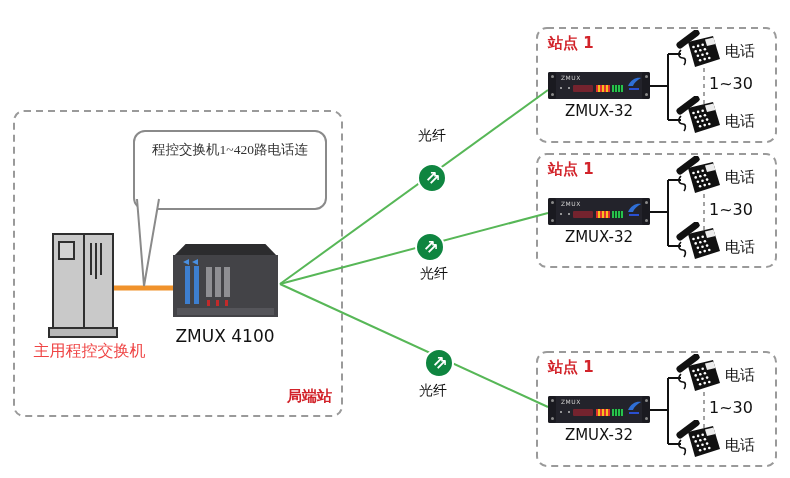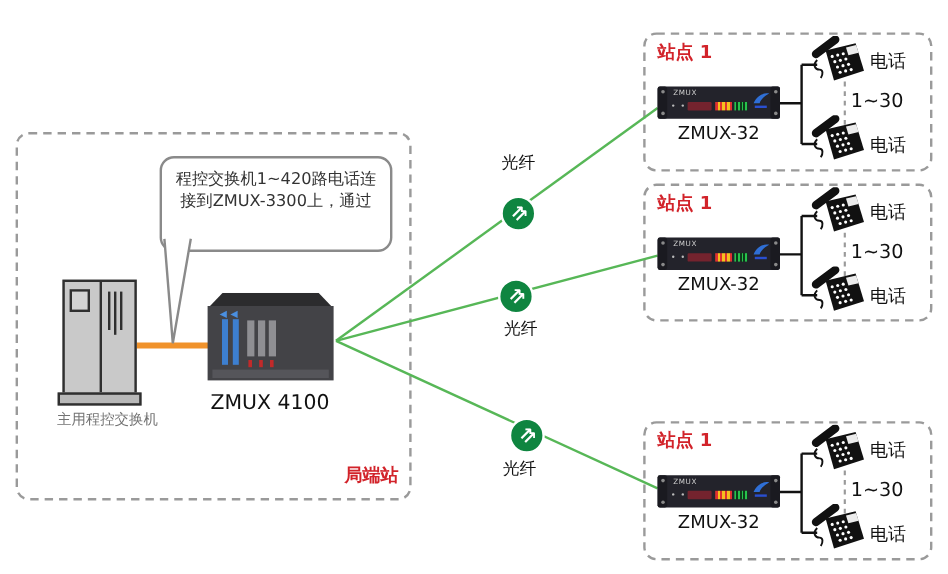--- a/index.html
+++ b/index.html
@@ -23,27 +23,27 @@
   .site-wire{stroke:#111;stroke-width:2;fill:none;}
   .phone-dash{stroke:#9a9a9a;stroke-width:1.8;stroke-dasharray:4 4;fill:none;}
   
   .station-label{color:var(--label-red);font-weight:bold;font-size:15px;}
   .site-title{color:var(--label-red);font-weight:bold;font-size:15px;}
   .cab-body{background:#c9c9c9;border:2px solid #2f2f2f;}
   .cab-divider{border-left:2px solid #2f2f2f;}
   .cab-window{border:2px solid #2f2f2f;background:#d3d3d3;}
   .cab-slot{background:#2f2f2f;}
   .cab-base{background:#b8b8b8;border:2px solid #2f2f2f;}
-  .diagram-label{font-size:12px;color:#737373;text-align:center;}
+  .diagram-label{font-size:16px;color:#ef4444;text-align:center;}
   .mux-label{font-size:17px;color:#111;text-align:center;}
   
   .callout{
     background:#fff;border:2px solid #8a8a8a;border-radius:12px;
     text-align:center;font-size:13.5px;line-height:19px;color:#333;
-    padding-top:8px;z-index:5;
+    padding-top:8px;z-index:5;font-family:Liberation Serif, serif;
   }
   
   .m3300-lid{background:#2c2c2e;clip-path:polygon(12% 0,88% 0,100% 100%,0 100%);}
   .m3300-body{background:#434347;}
   .m3300-lip{background:#55555a;}
   .m3300-bluebar{background:#3d7fd0;}
   .m3300-graybar{background:#8f8f93;}
   .m3300-redtick{background:#c22a2a;}
   .blue-arrow{width:0;height:0;border-top:3px solid transparent;border-bottom:3px solid transparent;border-right:6px solid #4a8fe0;}
   
@@ -118,21 +118,20 @@
     <div class="abs m3300-graybar" style="left:42px;top:12px;width:6px;height:30px;"></div>
     <div class="abs m3300-graybar" style="left:51px;top:12px;width:6px;height:30px;"></div>
     <div class="abs m3300-redtick" style="left:34px;top:45px;width:3px;height:6px;"></div>
     <div class="abs m3300-redtick" style="left:43px;top:45px;width:3px;height:6px;"></div>
     <div class="abs m3300-redtick" style="left:52px;top:45px;width:3px;height:6px;"></div>
   </div>
   <div class="abs mux-label" style="left:160px;top:326px;width:130px;">ZMUX 4100</div>
 
   <div class="abs callout" style="left:133px;top:130px;width:190px;height:68px;">
     <div>程控交换机1~420路电话连</div>
-    <div>接到ZMUX-3300上，通过</div>
   </div>
   <svg class="abs" style="left:130px;top:198px;z-index:6;" width="40" height="92">
     <path d="M7,1 L14,88 L29,1" fill="#fff" stroke="#8a8a8a" stroke-width="2"></path>
   </svg>
 
   <div class="abs fiber-icon" style="left:417px;top:163px;">
       <span>⇈</span>
     </div>
   <div class="abs fiber-label" style="left:410px;top:127px;">光纤</div>
 

